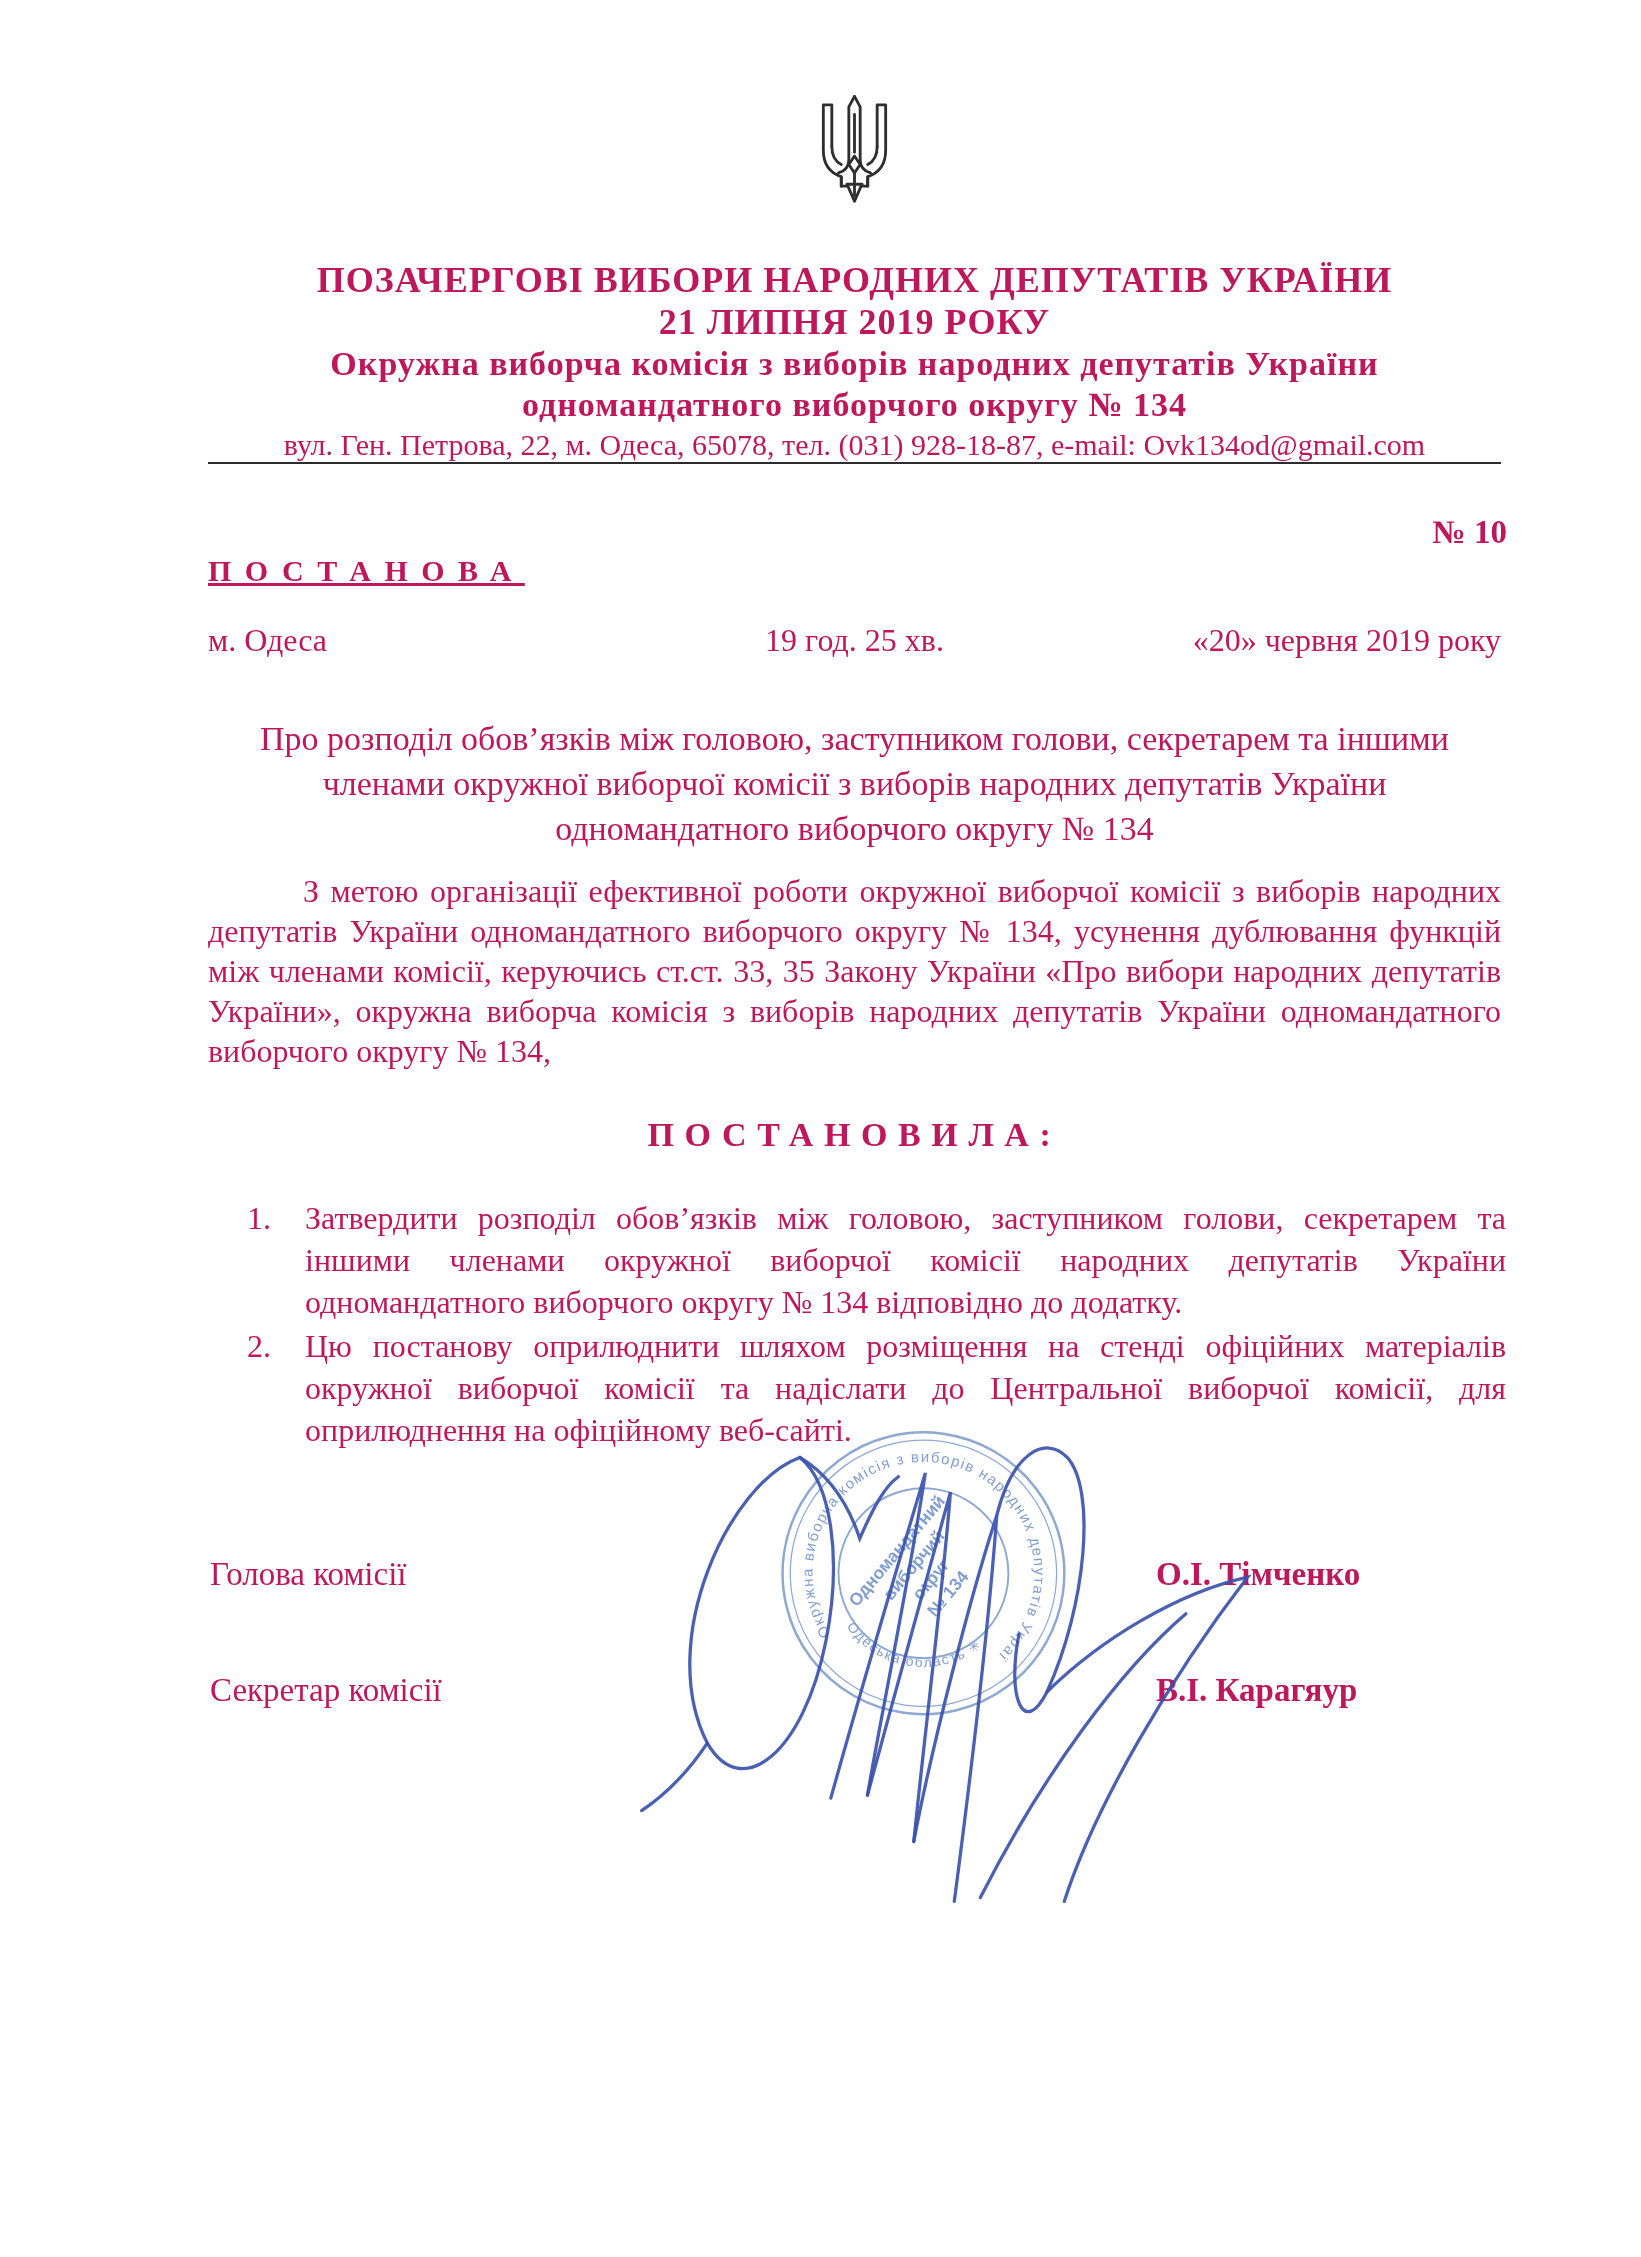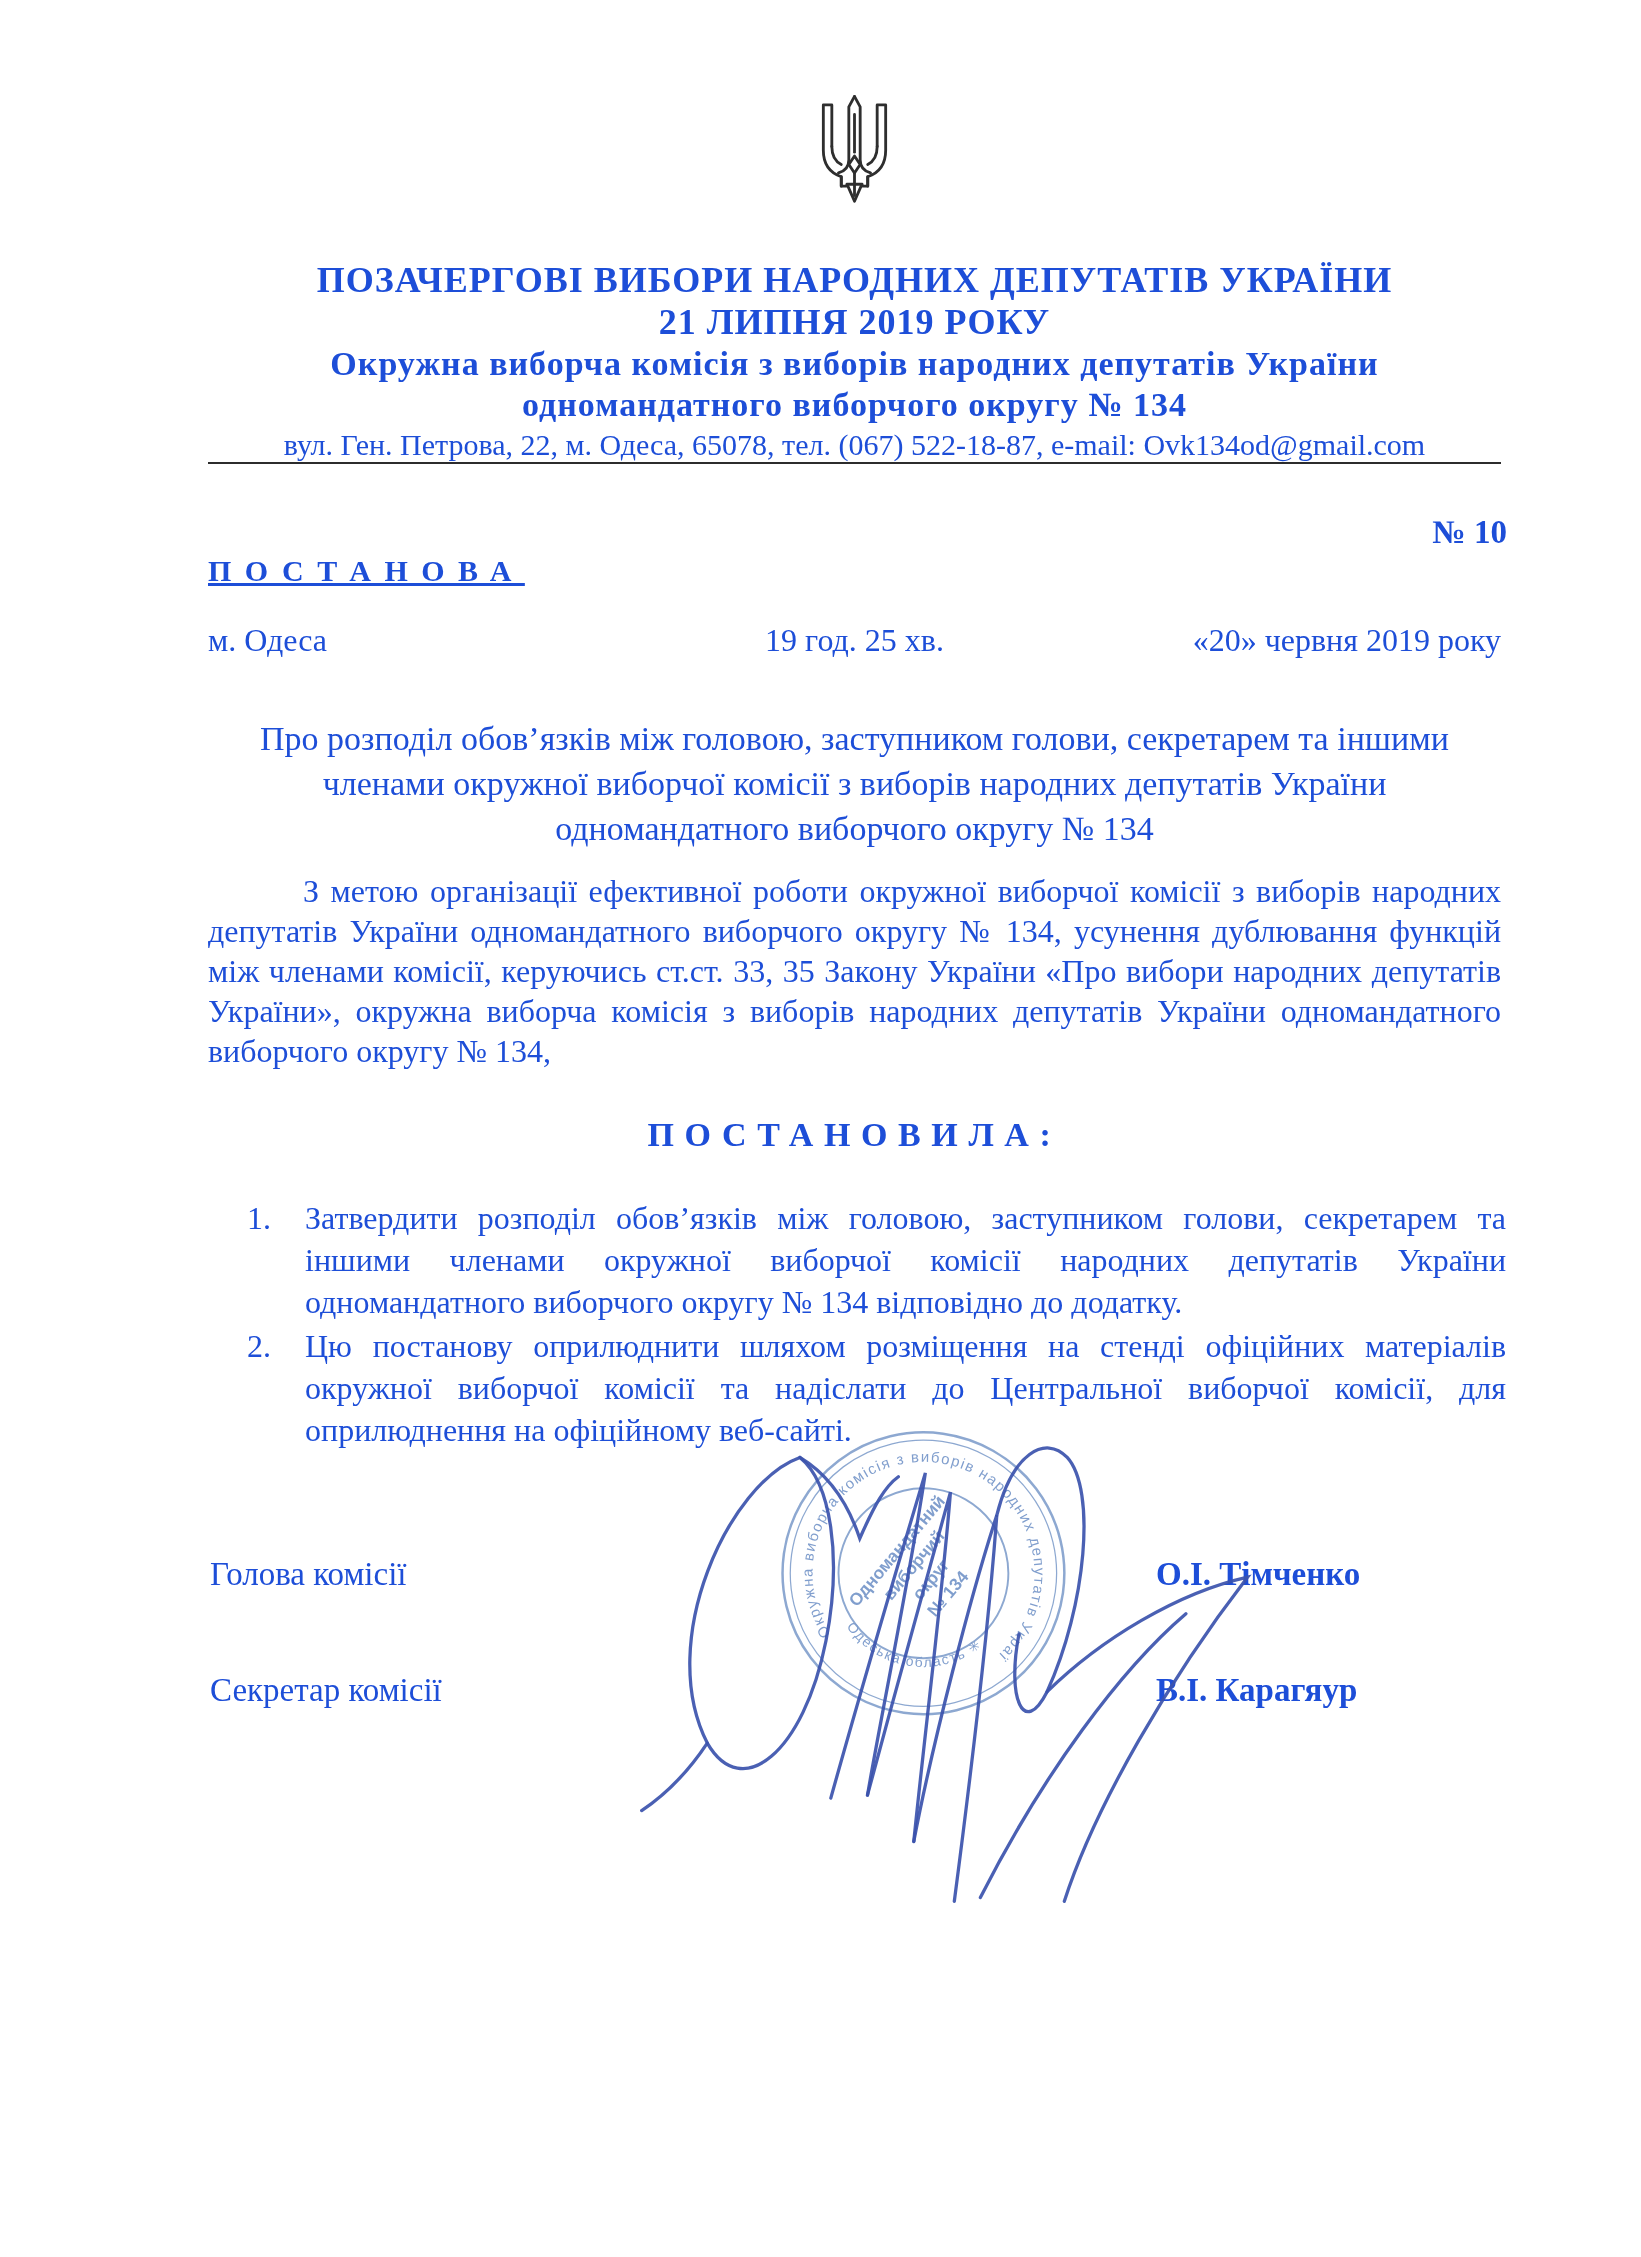--- a/index.html
+++ b/index.html
@@ -2,21 +2,21 @@
 <html lang="uk"><head>
 <meta charset="utf-8">
 <style>
   html,body{margin:0;padding:0;background:#e8e8e8;}
   .page{
     position:relative;
     width:1641px;height:2257px;
     margin:0 auto;
     background:#ffffff;
     font-family:"Liberation Serif","DejaVu Serif",serif;
-    color:#1d4ed8;
+    color:#be185d;
     overflow:hidden;
   }
   .abs{position:absolute;}
   
   .emblem{left:812px;top:93px;width:85px;height:124px;}
   .emblem svg{width:100%;height:100%;}
   
   .header{left:208px;top:259px;width:1293px;text-align:center;}
   .hline{font-weight:bold;letter-spacing:1px;}
   .hline1{font-size:36px;line-height:42px;}
@@ -76,21 +76,21 @@
       <path d="M45 84 V108"></path>
       <path d="M37 96 H53"></path>
     </svg>
   </div>
 
   <div class="abs header">
     <div class="hline hline1">ПОЗАЧЕРГОВІ ВИБОРИ НАРОДНИХ ДЕПУТАТІВ УКРАЇНИ</div>
     <div class="hline hline2">21 ЛИПНЯ 2019 РОКУ</div>
     <div class="hline hline3">Окружна виборча комісія з виборів народних депутатів України</div>
     <div class="hline hline4">одномандатного виборчого округу № 134</div>
-    <div class="haddr">вул. Ген. Петрова, 22, м. Одеса, 65078, тел. (067) 522-18-87, e-mail: Ovk134od@gmail.com</div>
+    <div class="haddr">вул. Ген. Петрова, 22, м. Одеса, 65078, тел. (031) 928-18-87, e-mail: Ovk134od@gmail.com</div>
   </div>
 
   <div class="abs rule"></div>
 
   <div class="abs docnum">№ 10</div>
   <div class="abs doctype">ПОСТАНОВА</div>
 
   <div class="abs metarow">
     <span class="m-place">м. Одеса</span>
     <span class="m-time">19 год. 25 хв.</span>

